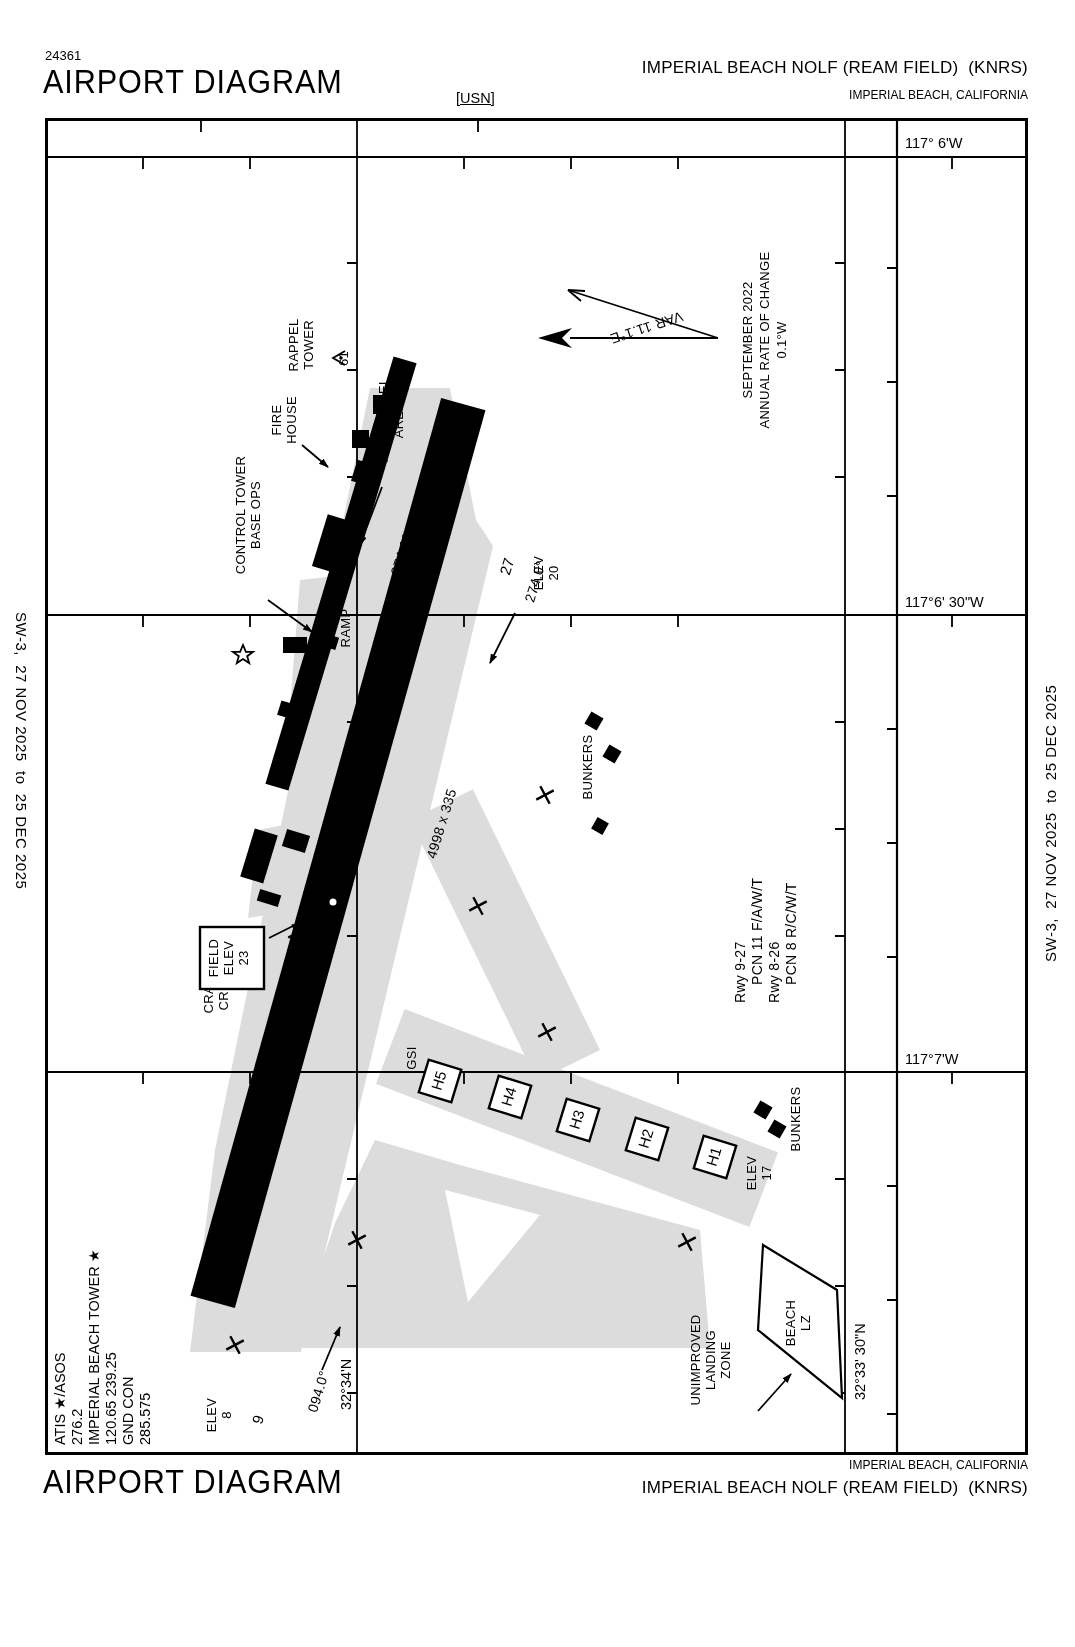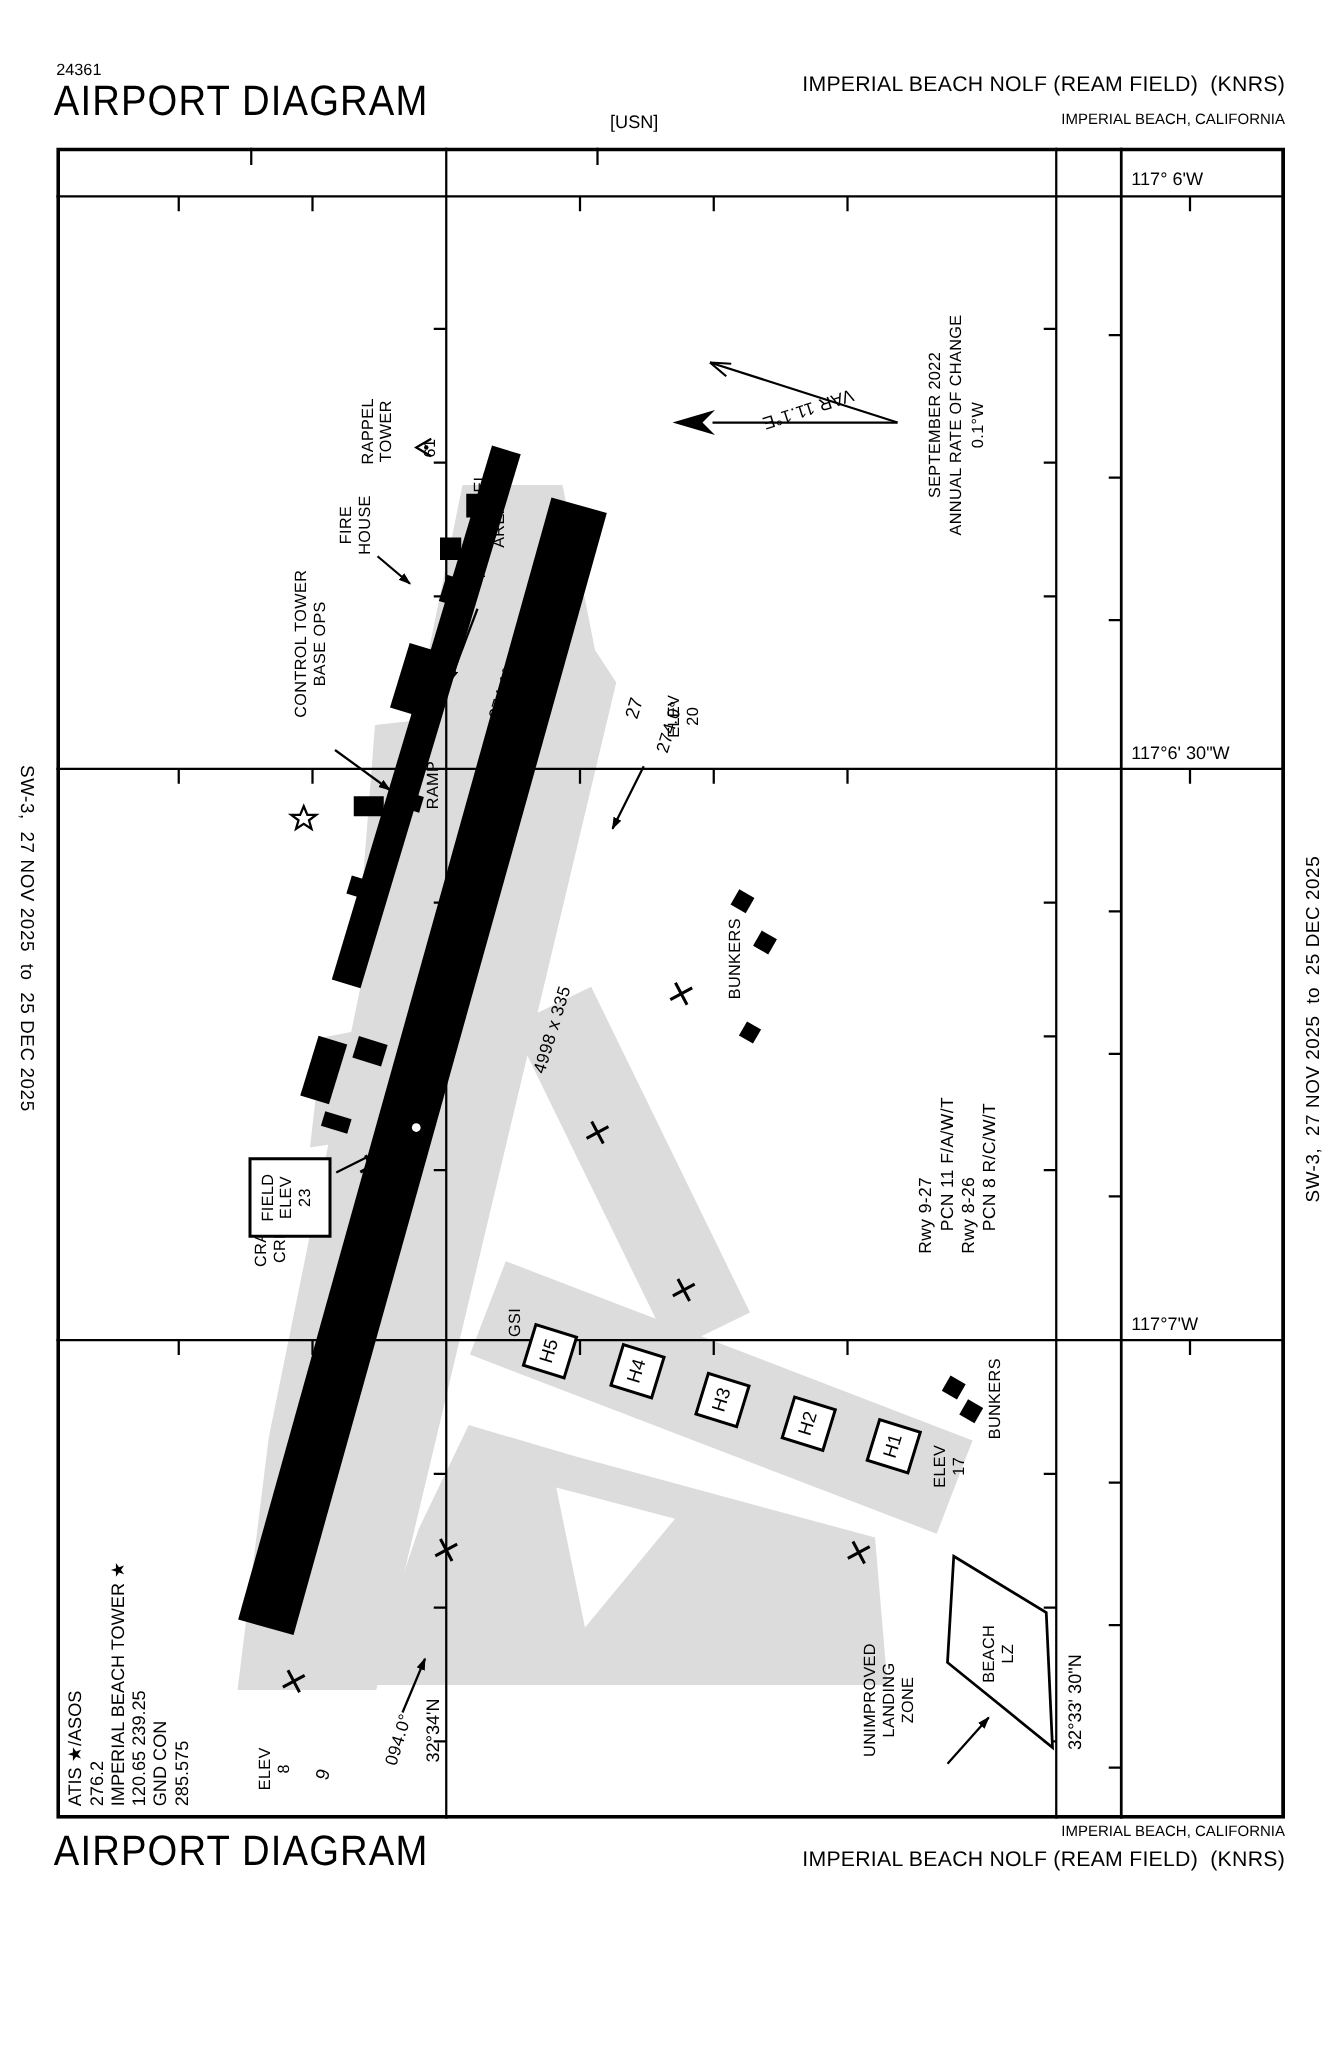--- a/index.html
+++ b/index.html
@@ -20,21 +20,21 @@
   .grid{font-size:14.5px;}
   .comms{font-size:14.5px;}
 </style>
 </head>
 <body>
 
 <div id="page">
 
   <div class="abs chartnum" style="left:45px;top:48px;">24361</div>
   <div class="abs title" style="left:43px;top:62px;">AIRPORT DIAGRAM</div>
-  <div class="abs usn" style="left:488px;top:90px;">[USN]</div>
+  <div class="abs usn" style="left:456px;top:90px;text-decoration:underline;">[USN]</div>
   <div class="abs apt r" style="right:47px;top:58px;">IMPERIAL BEACH NOLF (REAM FIELD)  (KNRS)</div>
   <div class="abs city r" style="right:47px;top:88px;">IMPERIAL BEACH, CALIFORNIA</div>
 
   <div class="abs side" style="left:30px;top:612px;transform:rotate(90deg);transform-origin:0 0;">SW-3,  27 NOV 2025  to  25 DEC 2025</div>
   <div class="abs side" style="left:1042px;top:962px;transform:rotate(-90deg);transform-origin:0 0;">SW-3,  27 NOV 2025  to  25 DEC 2025</div>
 
   <div class="abs title" style="left:43px;top:1462px;">AIRPORT DIAGRAM</div>
   <div class="abs city r" style="right:47px;top:1458px;">IMPERIAL BEACH, CALIFORNIA</div>
   <div class="abs apt r" style="right:47px;top:1478px;">IMPERIAL BEACH NOLF (REAM FIELD)  (KNRS)</div>
 

